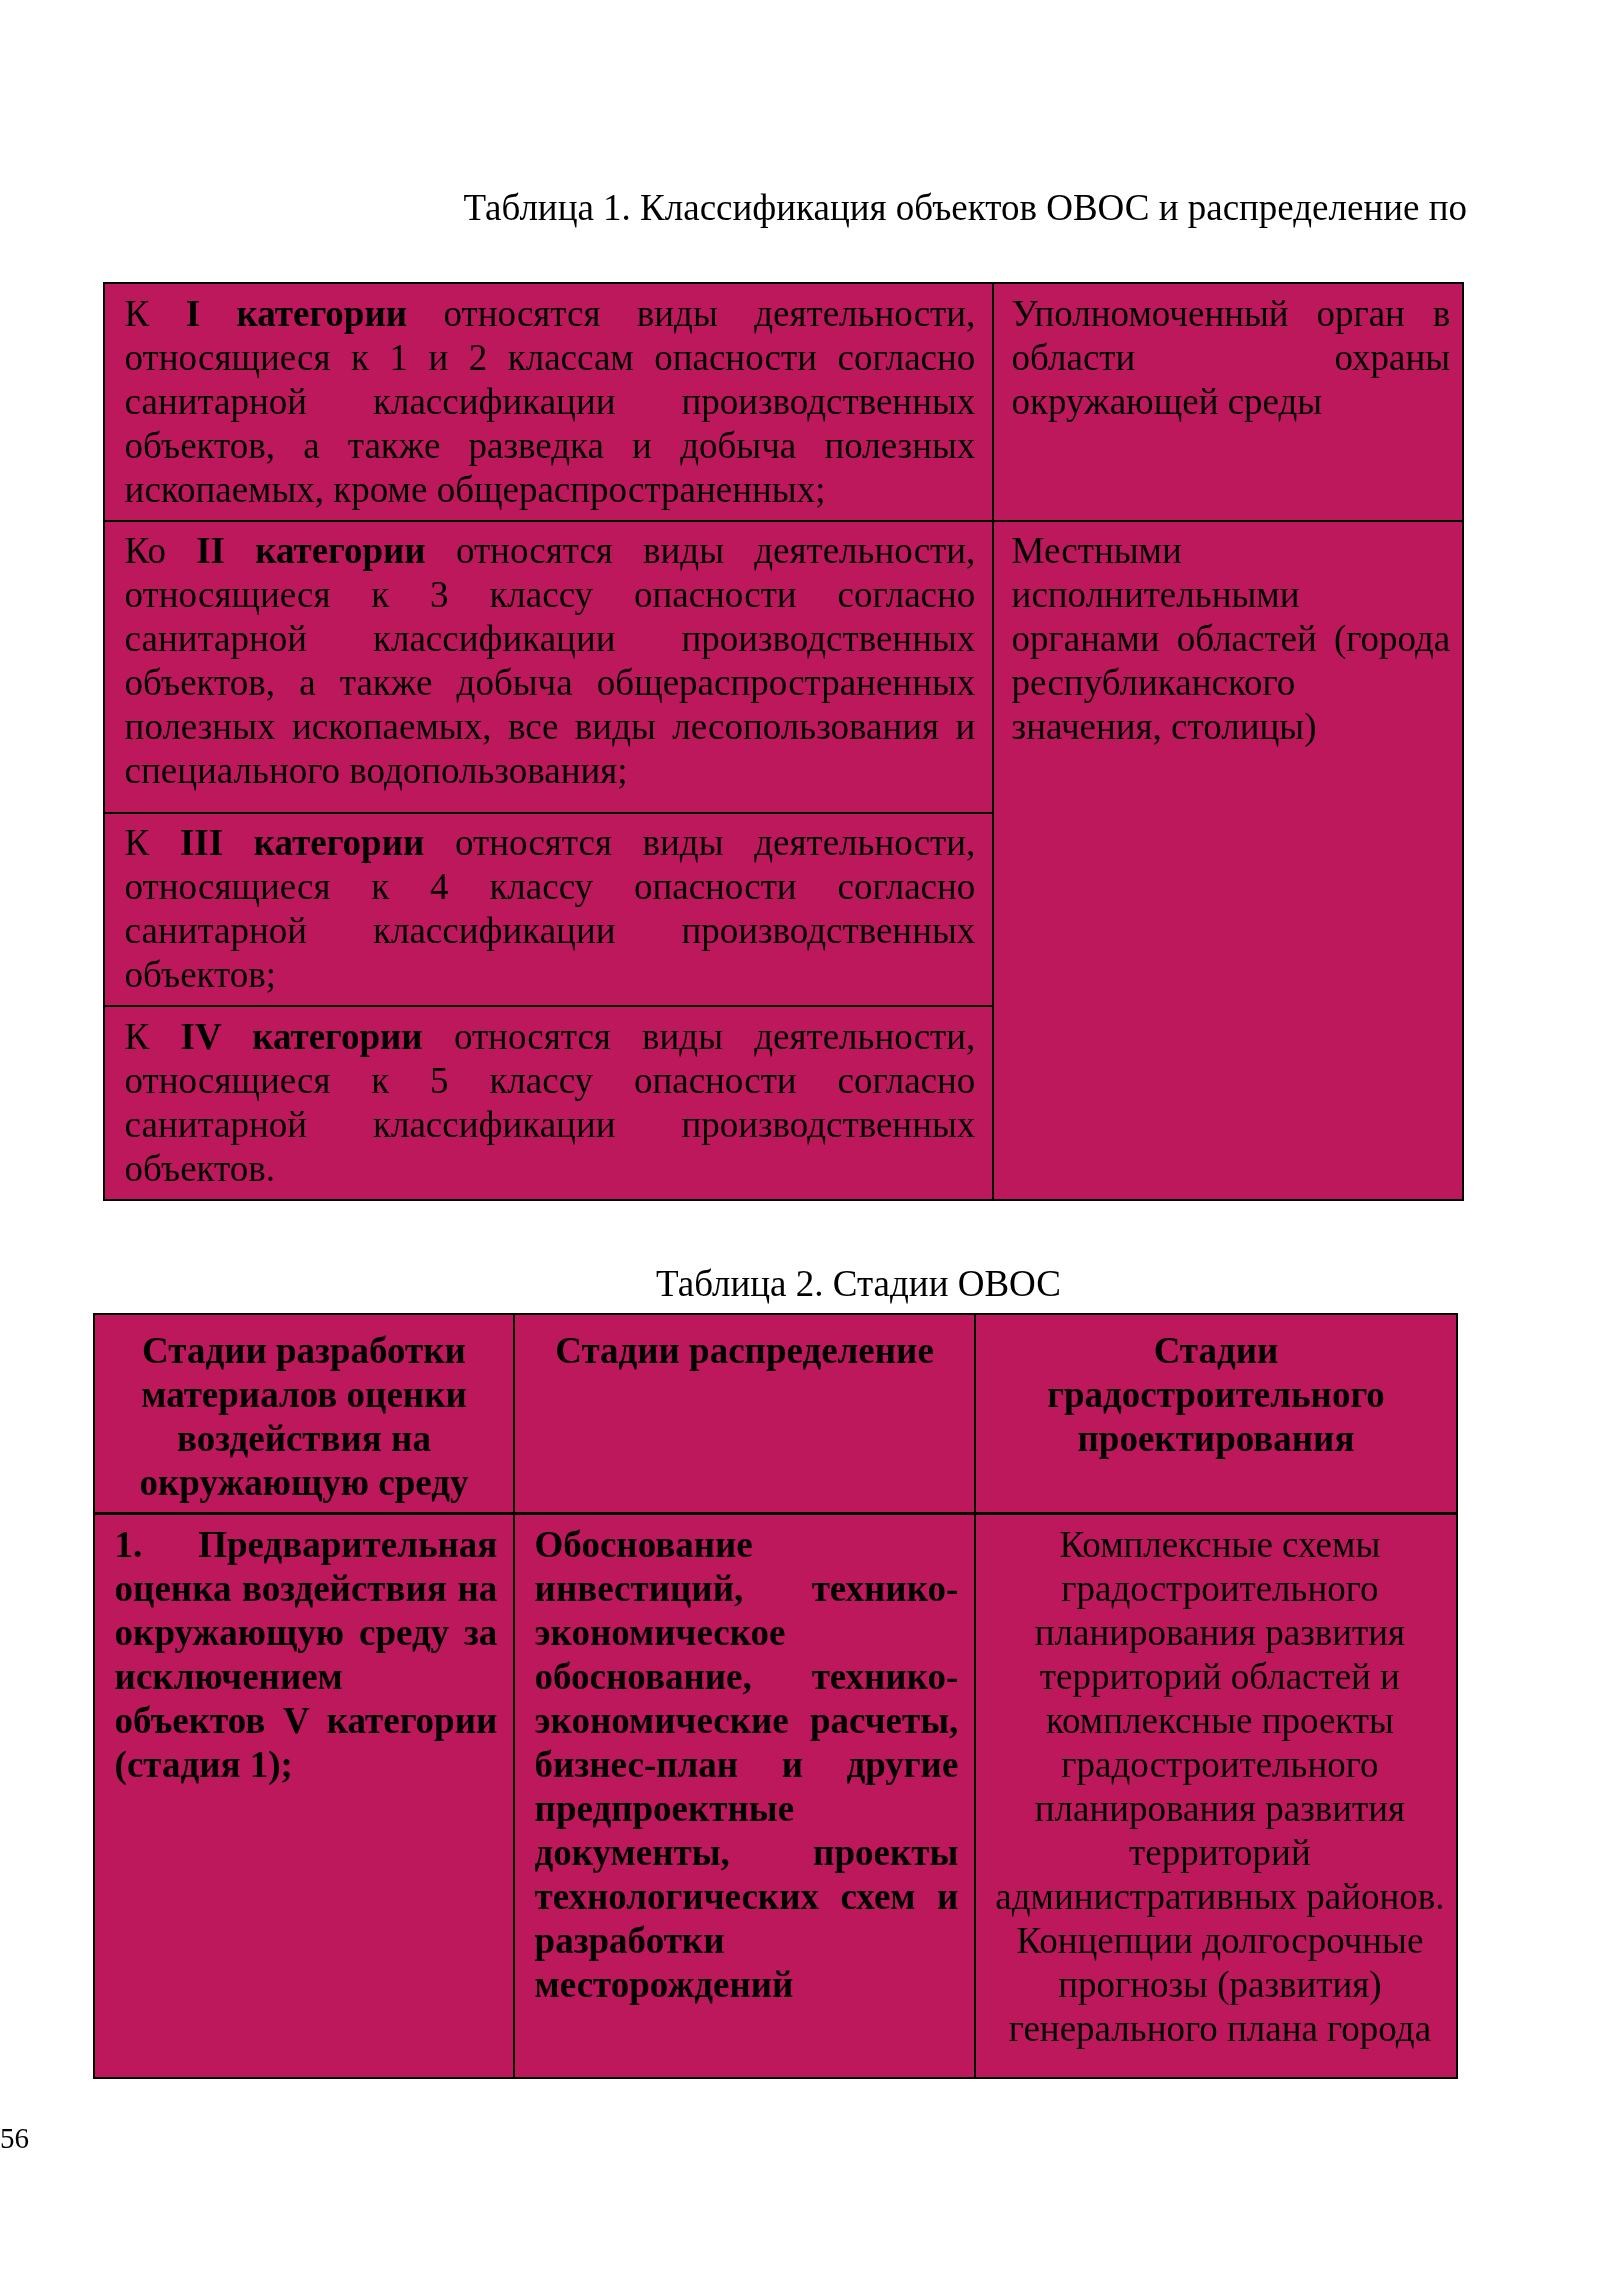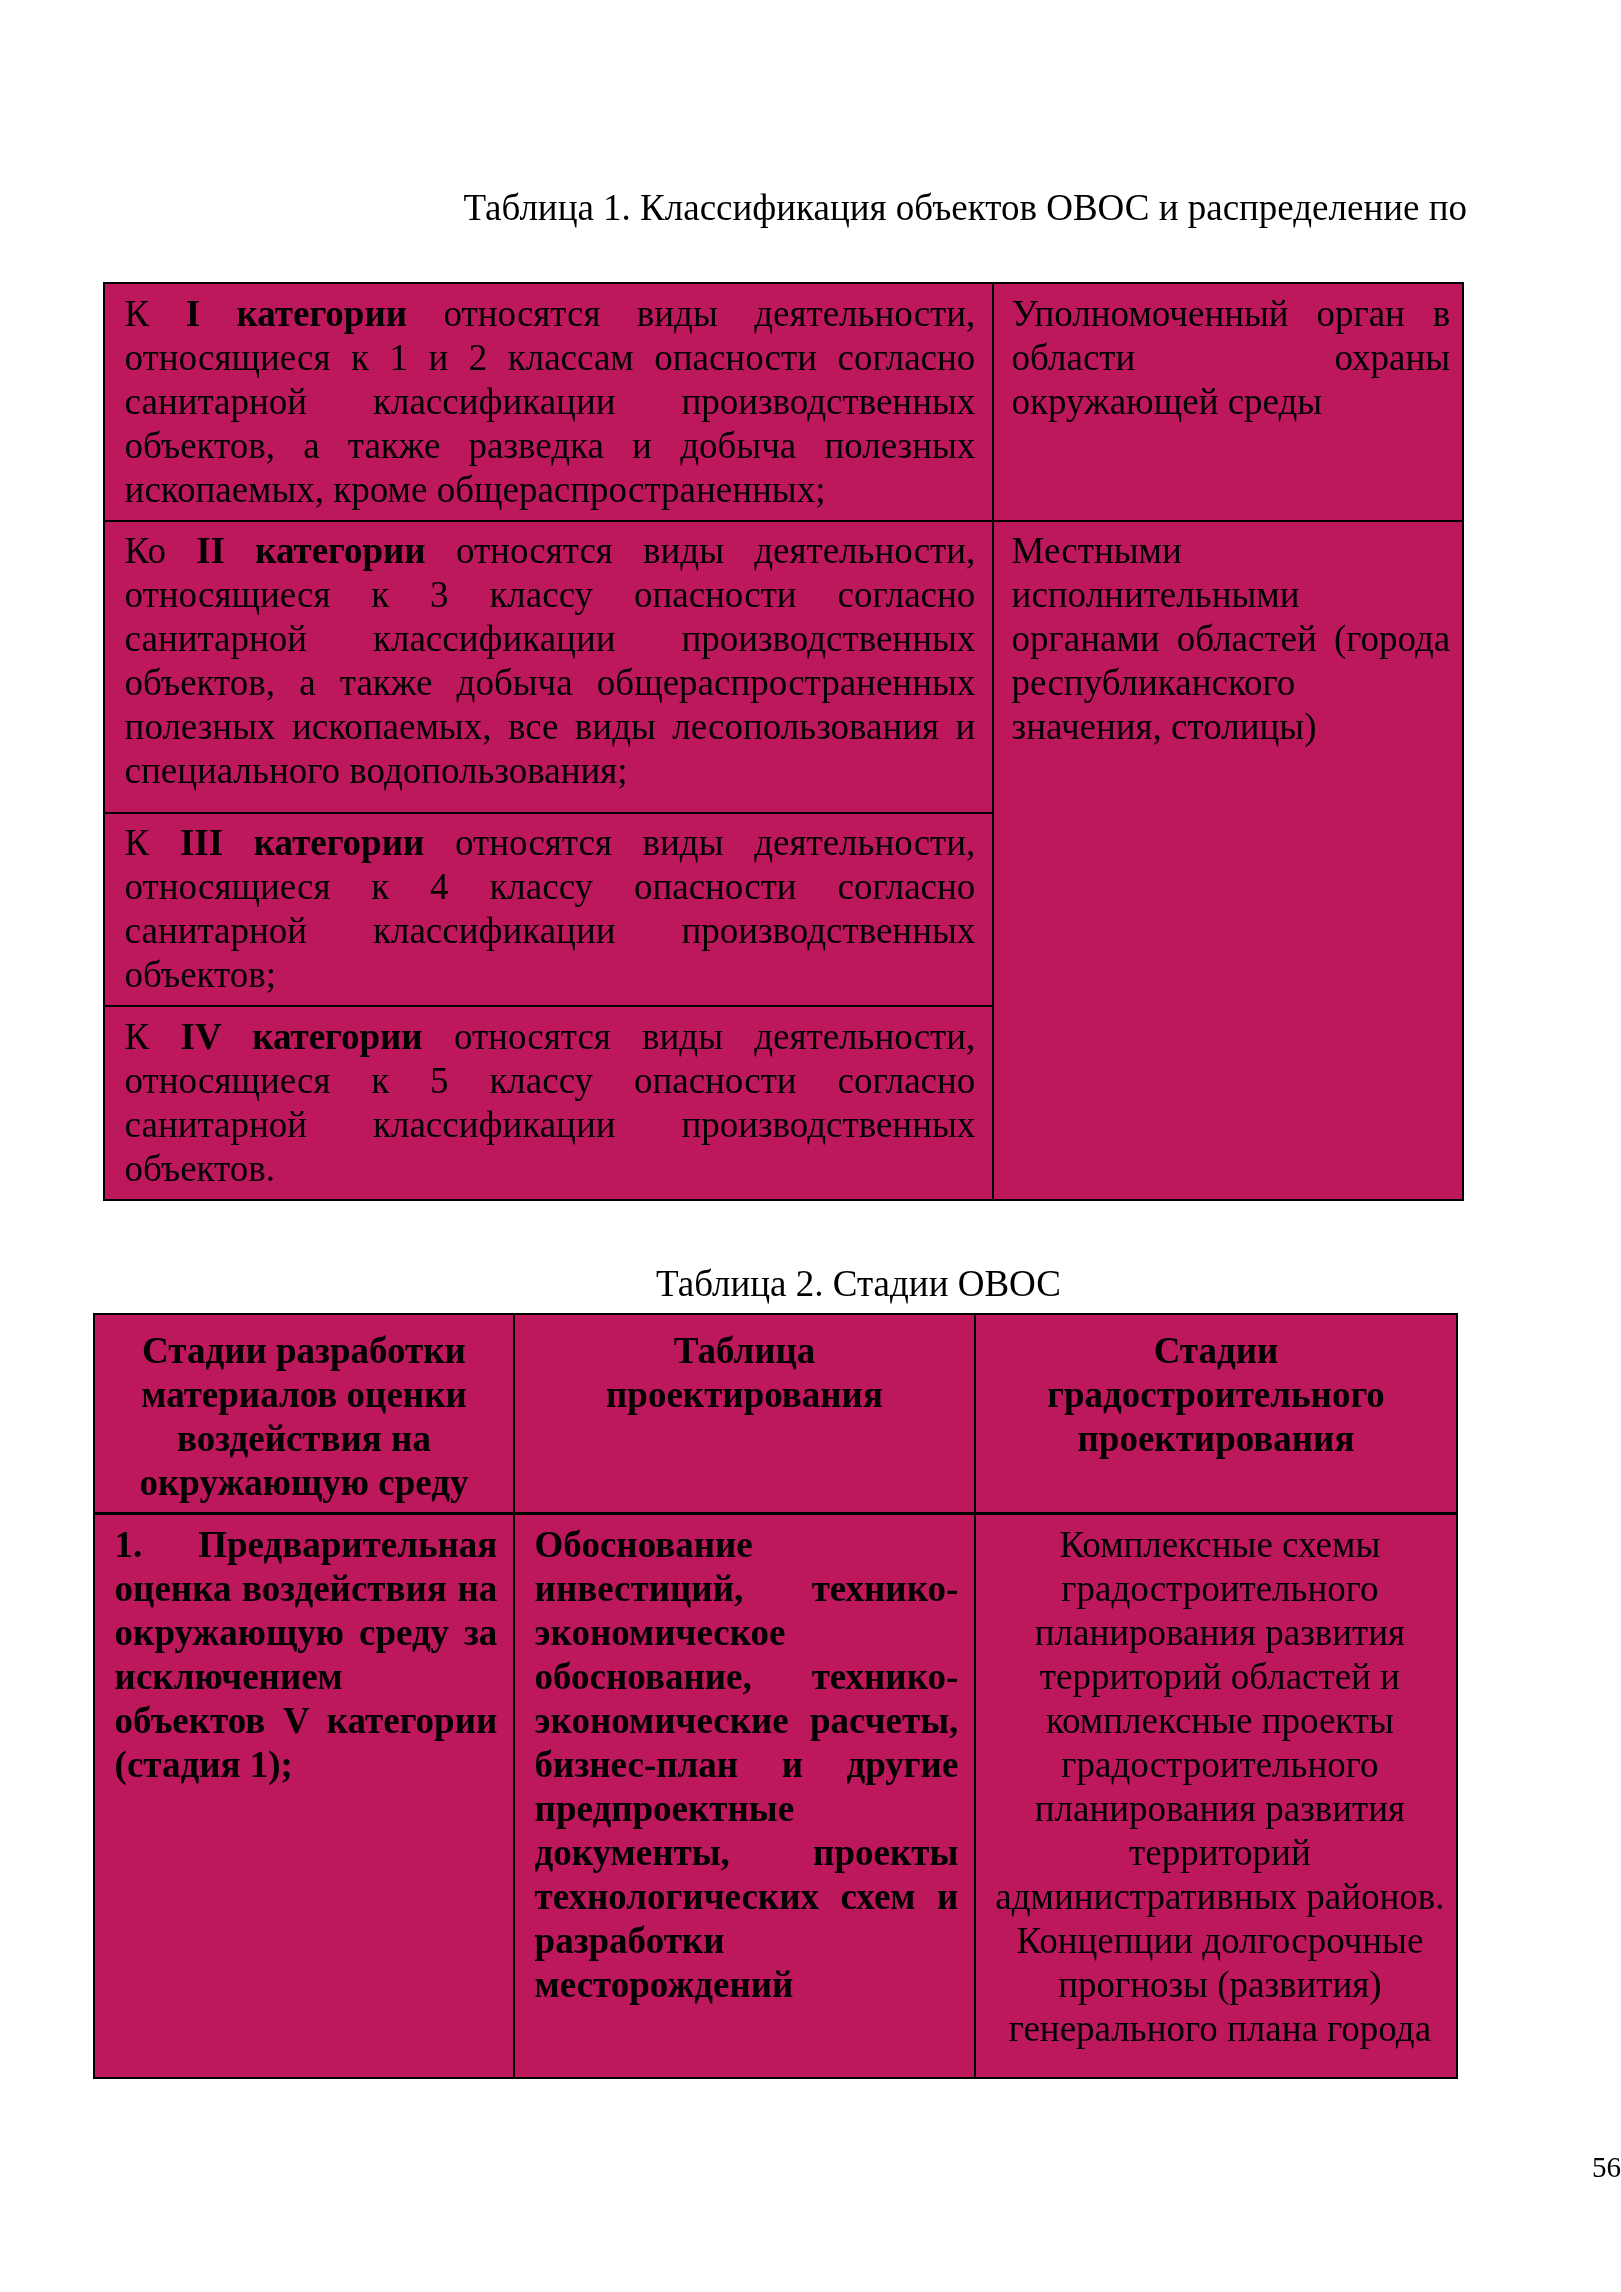--- a/index.html
+++ b/index.html
@@ -70,24 +70,23 @@
   #table2 td { padding: 7.8px 15.7px 7.8px 19.6px; }
   #table2 td.j { text-align: justify; font-weight: bold; }
   #table2 td.l { text-align: center; }
   #table2 td.c3 { padding: 7.8px 9.8px 7.8px 17.6px; }
 
   .pagenum {
     position: absolute;
     top: 2120px;
     left: 0;
     width: 100%;
-    text-align: right;
+    text-align: left;
     font-size: 29px;
     line-height: 37px;
-    margin-top: 29px;
   }
 </style>
 </head>
 <body>
 
 <div class="page">
 
   <p class="caption" id="cap1">
     <span class="cap-line cap-indent">Таблица 1. Классификация объектов ОВОС и распределение по</span>
   </p>
@@ -129,21 +128,21 @@
 
   <table id="table2">
     <colgroup>
       <col style="width:420px">
       <col style="width:461px">
       <col style="width:482px">
     </colgroup>
     <tbody>
         <tr class="head">
       <th>Стадии разработки материалов оценки воздействия на окружающую среду</th>
-      <th>Таблица проектирования</th>
+      <th>Стадии распределение</th>
       <th>Стадии градостроительного проектирования</th>
     </tr>
     <tr class="body">
       <td class="j">1. Предварительная оценка воздействия на окружающую среду за исключением объектов V категории (стадия 1);</td>
       <td class="j">Обоснование инвестиций, технико-экономическое обоснование, технико-экономические расчеты, бизнес-план и другие предпроектные документы, проекты технологических схем и разработки месторождений</td>
       <td class="l c3">Комплексные схемы градостроительного планирования развития территорий областей и комплексные проекты градостроительного планирования развития территорий административных районов. Концепции долгосрочные прогнозы (развития) генерального плана города</td>
     </tr>
   </tbody>
     </table>
 

